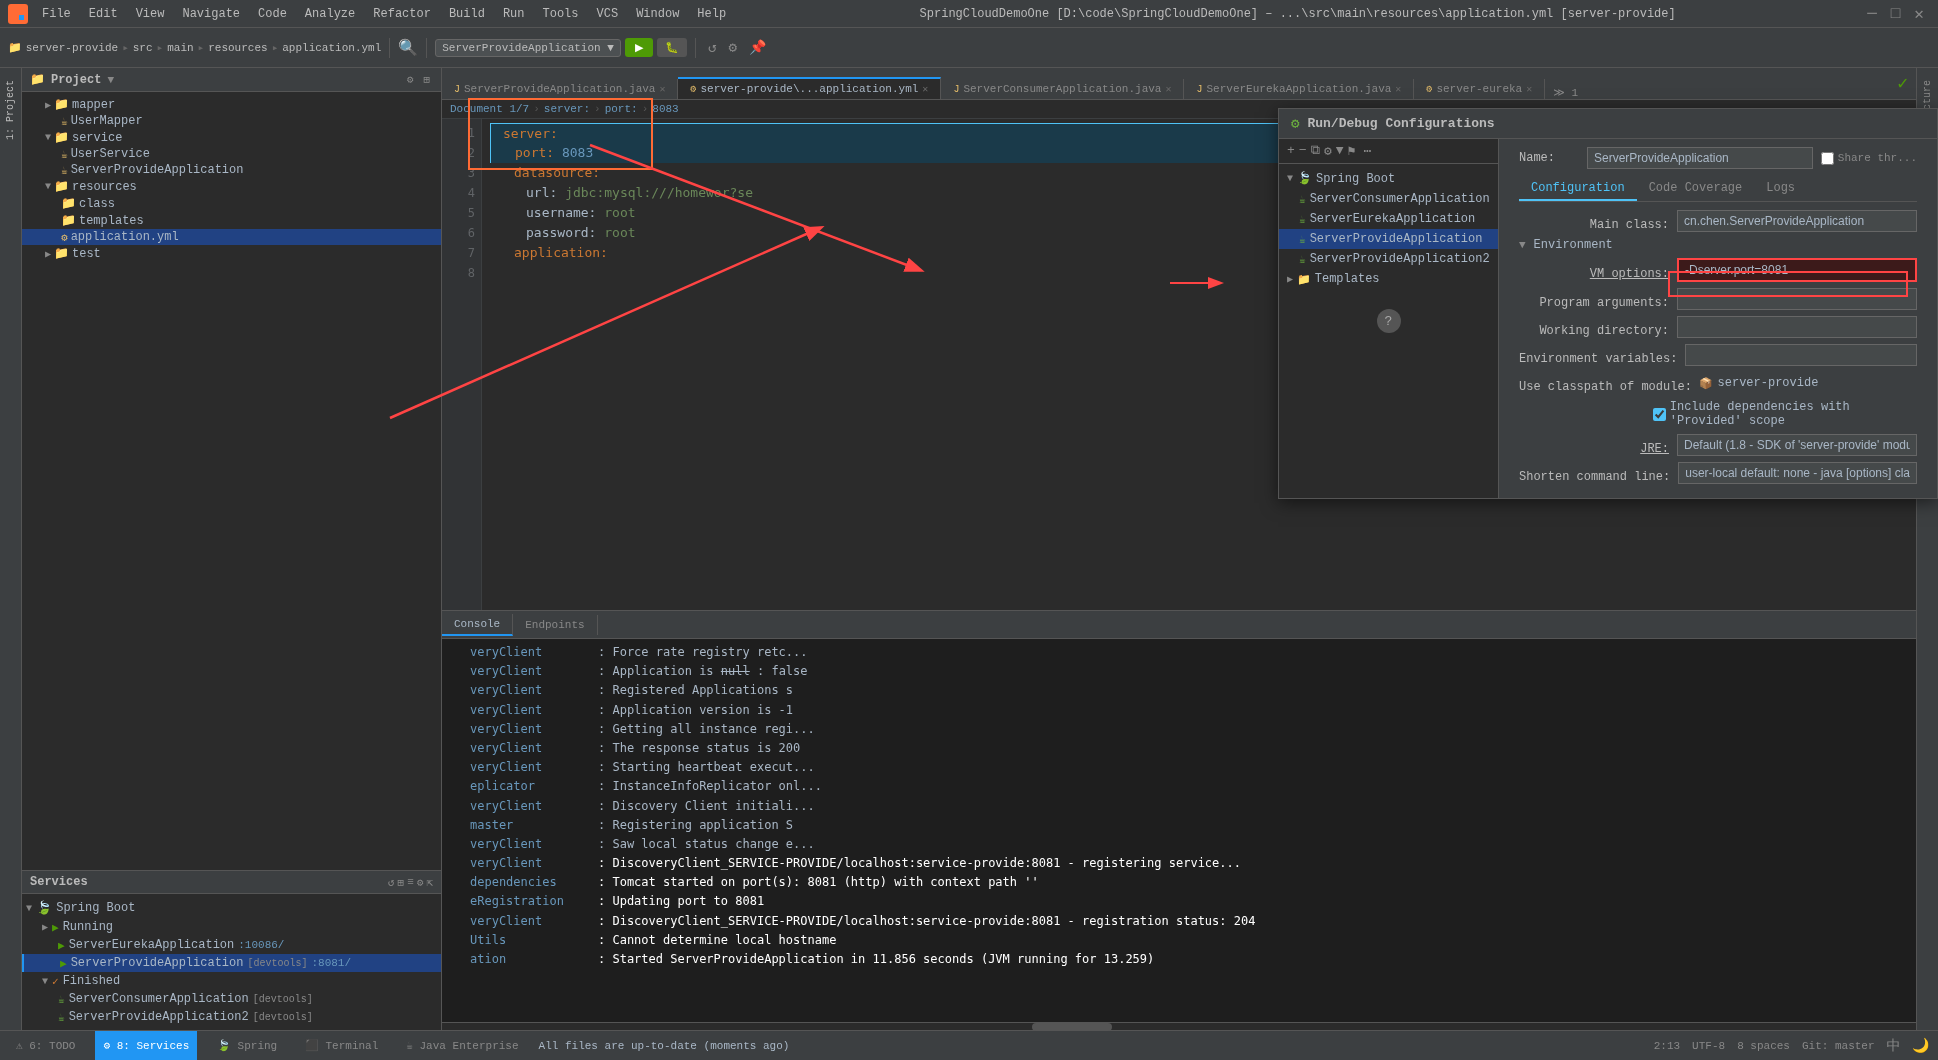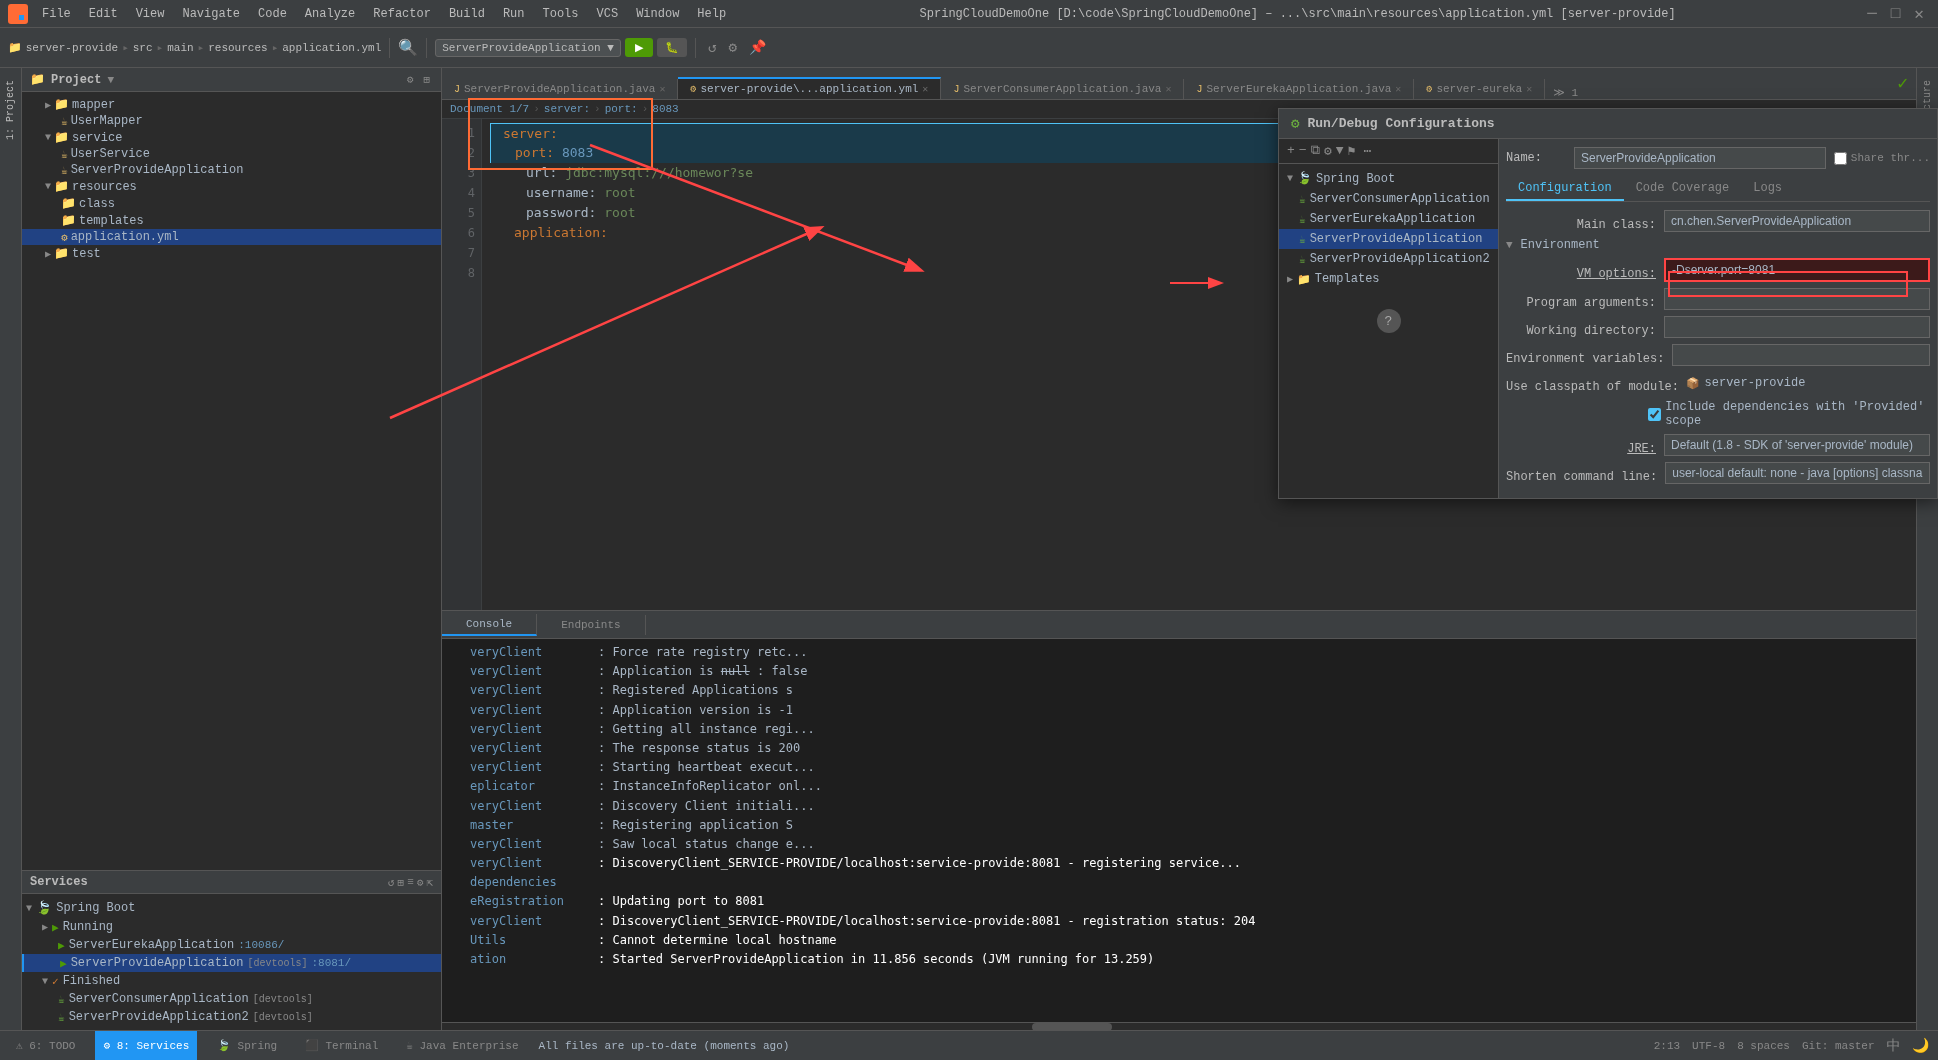--- a/index.html
+++ b/index.html
@@ -68,39 +68,39 @@
     
     .code-editor { flex: 1; display: flex; overflow: hidden; background: #2b2b2b; font-family: 'Consolas', monospace; font-size: 13px; }
     .line-numbers { width: 40px; background: #313335; color: #606366; text-align: right; padding: 4px 6px 4px 0; line-height: 1.5; border-right: 1px solid #3c3f41; user-select: none; }
     .line-num { height: 20px; display: flex; align-items: center; justify-content: flex-end; font-size: 12px; }
     .code-content { flex: 1; padding: 4px 8px; line-height: 1.5; overflow: auto; }
     .code-line { height: 20px; display: flex; align-items: center; white-space: pre; }
 
     
     .console-area { height: 420px; background: #1e1e1e; border-top: 1px solid #555; display: flex; flex-direction: column; }
     .console-tabs { background: #3c3f41; height: 28px; display: flex; align-items: center; border-bottom: 1px solid #555; }
-    .console-tab { padding: 4px 24px; font-size: 11px; color: #888; cursor: pointer; border-right: 1px solid #555; }
+    .console-tab { padding: 4px 12px; font-size: 11px; color: #888; cursor: pointer; border-right: 1px solid #555; }
     .console-tab.active { color: #a9b7c6; border-bottom: 2px solid #2196f3; }
     .console-content { flex: 1; overflow-y: auto; padding: 4px 8px; font-size: 12px; line-height: 1.6; font-family: 'Consolas', monospace; }
     .console-line { display: flex; gap: 8px; }
     .console-src { color: #6897bb; min-width: 120px; margin-left: 20px; }
     .console-msg { color: #a9b7c6; }
     .console-msg.white { color: #ffffff; }
 
     
     .dialog { position: absolute; top: 108px; right: 0; width: 660px; background: #3c3f41; border: 1px solid #555; box-shadow: 0 4px 16px rgba(0,0,0,0.5); z-index: 100; }
     .dialog-header { background: #3c3f41; padding: 6px 12px; font-size: 13px; color: #bbbbbb; font-weight: bold; border-bottom: 1px solid #555; display: flex; align-items: center; gap: 8px; }
     .dialog-body { display: flex; background: #3c3f41; }
     .dialog-left { width: 220px; background: #2b2b2b; border-right: 1px solid #555; }
     .dialog-left-toolbar { padding: 4px 8px; display: flex; gap: 4px; border-bottom: 1px solid #555; }
     .dialog-left-btn { color: #888; font-size: 13px; cursor: pointer; }
     .dialog-tree { padding: 4px 0; }
     .dialog-tree-item { padding: 3px 8px; cursor: pointer; font-size: 12px; color: #a9b7c6; display: flex; align-items: center; gap: 4px; }
     .dialog-tree-item.selected { background: #214283; }
-    .dialog-right { flex: 1; padding: 8px 7px; }
+    .dialog-right { flex: 1; padding: 8px 20px; }
     .dialog-name-row { display: flex; align-items: center; gap: 8px; margin-bottom: 8px; }
     .dialog-name-label { color: #bbbbbb; font-size: 12px; min-width: 60px; }
     .dialog-name-input { flex: 1; background: #45494a; border: 1px solid #666; color: #a9b7c6; padding: 3px 6px; font-size: 12px; }
     .dialog-share { color: #888; font-size: 11px; }
 
     
     .dialog-tabs { display: flex; gap: 0; border-bottom: 1px solid #555; margin-bottom: 8px; }
     .dialog-tab { padding: 4px 12px; font-size: 12px; color: #888; cursor: pointer; }
     .dialog-tab.active { color: #4fc3f7; border-bottom: 2px solid #4fc3f7; }
 
@@ -405,20 +405,24 @@
 
           <div class="code-line" style="background:#1a3a4a;border:1px solid #4fc3f7;border-bottom:none;">
             <span style="display:inline-block;width:12px;"></span>
             <span style="color:#cc7832;">server:</span>
           </div>
           <div class="code-line" style="background:#1a3a4a;border-left:1px solid #4fc3f7;border-right:1px solid #4fc3f7;">
             <span style="display:inline-block;width:24px;"></span>
             <span style="color:#cc7832;">port: </span><span style="color:#6897bb;">8083</span>
           </div>
           <div class="code-line">
+            <span style="display:inline-block;width:24px;"></span>
+            <span style="color:#cc7832;">datasource:</span>
+          </div>
+          <div class="code-line">
             <span style="display:inline-block;width:36px;"></span>
             <span style="color:#a9b7c6;">url: </span><span style="color:#6a8759;">jdbc:mysql:///homewor?se</span>
           </div>
           <div class="code-line">
             <span style="display:inline-block;width:36px;"></span>
             <span style="color:#a9b7c6;">username: </span><span style="color:#6a8759;">root</span>
           </div>
           <div class="code-line">
             <span style="display:inline-block;width:36px;"></span>
             <span style="color:#a9b7c6;">password: </span><span style="color:#6a8759;">root</span>
@@ -479,20 +483,21 @@
           <div class="console-line">
             <span class="console-src">veryClient</span>
             <span class="console-msg">: Saw local status change e...</span>
           </div>
           <div class="console-line">
             <span class="console-src">veryClient</span>
             <span class="console-msg white">: DiscoveryClient_SERVICE-PROVIDE/localhost:service-provide:8081 - registering service...</span>
           </div>
           <div class="console-line">
             <span class="console-src">dependencies</span>
+            <span class="console-msg white">: Tomcat started on port(s): 8081 (http) with context path ''</span>
           </div>
           <div class="console-line">
             <span class="console-src">eRegistration</span>
             <span class="console-msg white">: Updating port to 8081</span>
           </div>
           <div class="console-line">
             <span class="console-src">veryClient</span>
             <span class="console-msg white">: DiscoveryClient_SERVICE-PROVIDE/localhost:service-provide:8081 - registration status: 204</span>
           </div>
           <div class="console-line">

